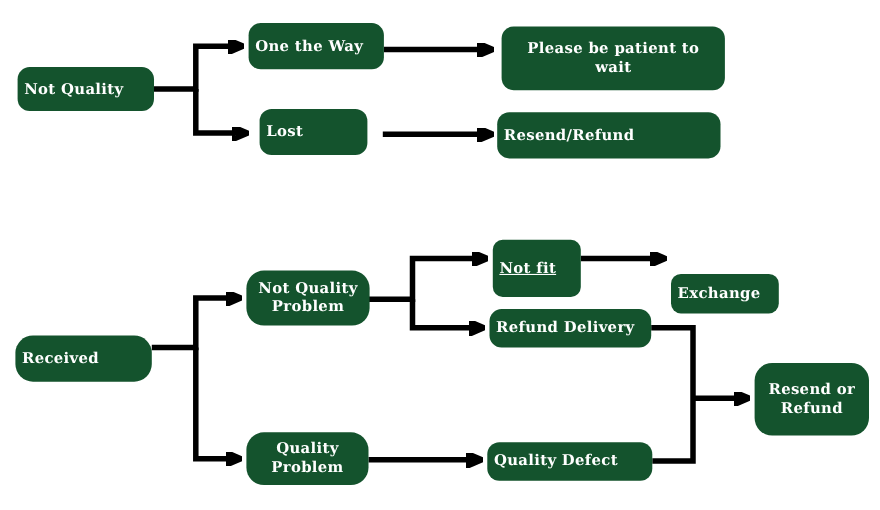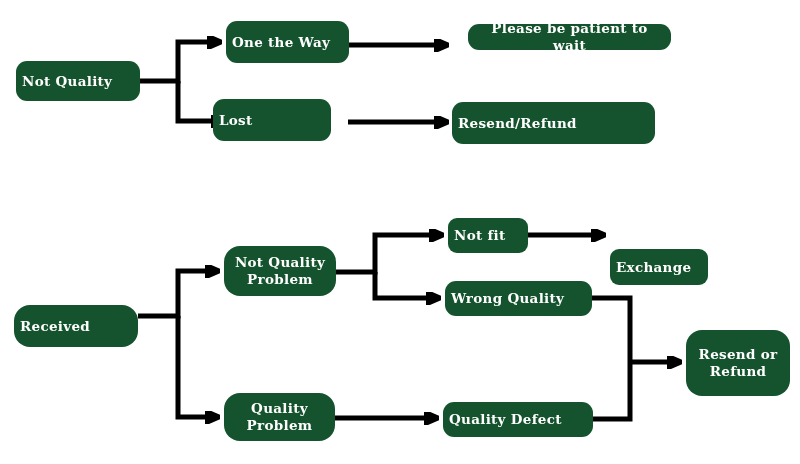--- a/index.html
+++ b/index.html
@@ -75,54 +75,54 @@
   </svg>
 
   <div class="node" style="left:16px; top:61px; width:124px; height:40px;">
     <span class="node-label">Not Quality</span>
   </div>
 
   <div class="node" style="left:226px; top:21px; width:123px; height:42px;">
     <span class="node-label">One the Way</span>
   </div>
 
-  <div class="node" style="left:468px; top:24px; width:203px; height:26px;">
+  <div class="node" style="left:456px; top:24px; width:203px; height:58px;">
     <span class="node-label">Please be patient to wait</span>
   </div>
 
-  <div class="node" style="left:213px; top:99px; width:118px; height:42px;">
+  <div class="node" style="left:236px; top:99px; width:98px; height:42px;">
     <span class="node-label">Lost</span>
   </div>
 
   <div class="node" style="left:452px; top:102px; width:203px; height:42px;">
     <span class="node-label">Resend/Refund</span>
   </div>
 
   <div class="node big-radius" style="left:14px; top:305px; width:124px; height:42px;">
     <span class="node-label">Received</span>
   </div>
 
   <div class="node big-radius" style="left:224px; top:246px; width:112px; height:50px;">
     <span class="node-label">Not Quality Problem</span>
   </div>
 
   <div class="node big-radius" style="left:224px; top:393px; width:111px; height:48px;">
     <span class="node-label">Quality Problem</span>
   </div>
 
-  <div class="node small-radius" style="left:448px; top:218px; width:80px; height:35px;">
+  <div class="node small-radius" style="left:448px; top:218px; width:80px; height:52px;text-decoration:underline;">
     <span class="node-label">Not fit</span>
   </div>
 
   <div class="node small-radius" style="left:610px; top:217px; width:98px; height:36px;margin-top:32px;">
     <span class="node-label">Exchange</span>
   </div>
 
   <div class="node" style="left:445px; top:281px; width:147px; height:35px;">
-    <span class="node-label">Wrong Quality</span>
+    <span class="node-label">Refund Delivery</span>
   </div>
 
   <div class="node" style="left:443px; top:402px; width:150px; height:35px;">
     <span class="node-label">Quality Defect</span>
   </div>
 
   <div class="node big-radius" style="left:686px; top:330px; width:104px; height:66px;">
     <span class="node-label">Resend or Refund</span>
   </div>
 

